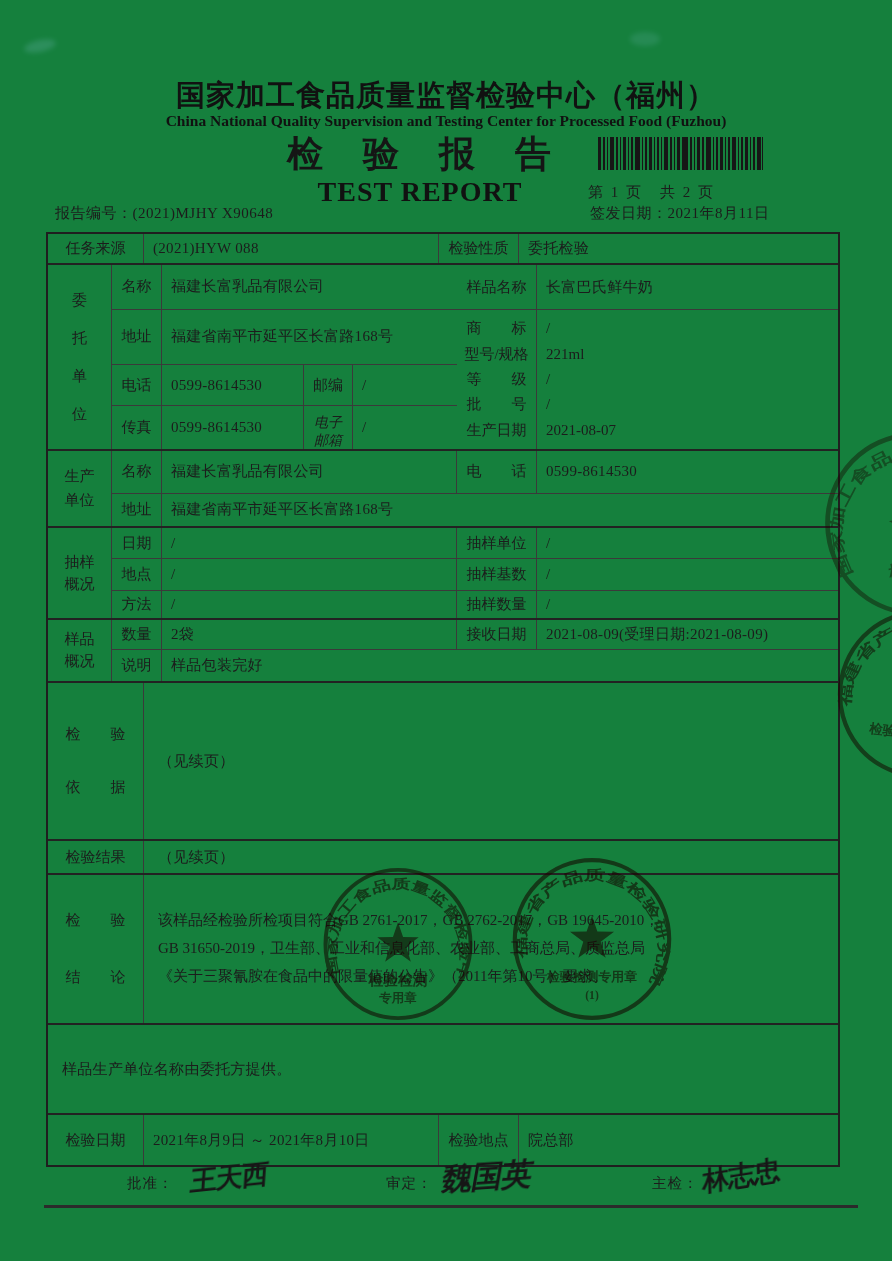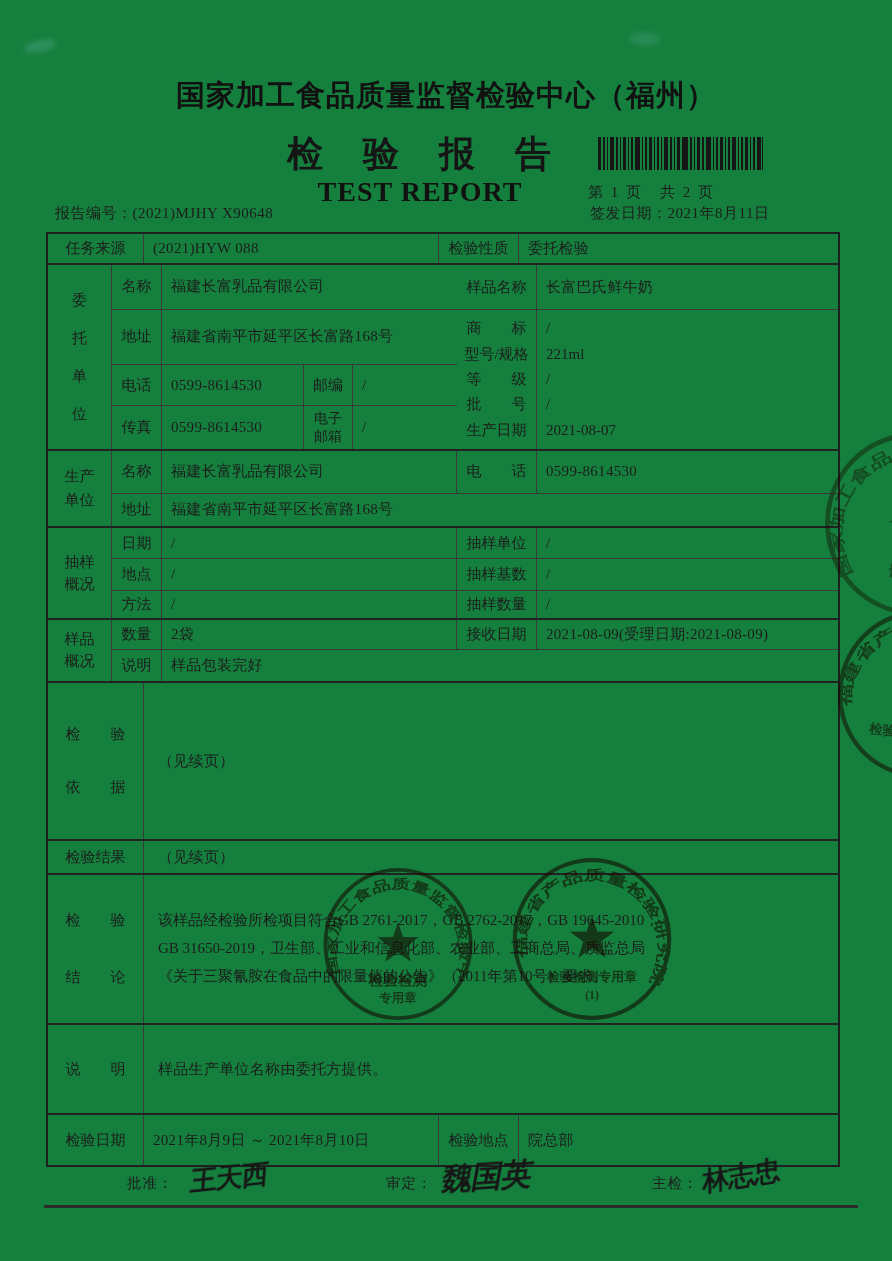--- a/index.html
+++ b/index.html
@@ -27,21 +27,21 @@
   .bb2{border-bottom:2px solid #222;}
   .cell{box-sizing:border-box;border-right:1px solid #3a3a3a;display:flex;align-items:center;font-size:15px;overflow:hidden;}
   .cell.last{border-right:none;}
   .lab{justify-content:center;text-align:center;}
   .val{padding-left:9px;letter-spacing:.3px;}
   .vcell{box-sizing:border-box;border-right:1px solid #3a3a3a;display:flex;align-items:center;justify-content:center;}
   .vcell span{display:block;text-align:center;word-break:break-all;font-size:15px;}
   .col{display:flex;flex-direction:column;box-sizing:border-box;}
   .w46{width:64px;}.w50{width:50px;}.w80{width:80px;}.w96{width:96px;}.w142{width:142px;}.w49{width:49px;}.w295{width:295px;}
   .fx{flex:1 1 auto;}
-  .twoLine{flex-direction:column;justify-content:center;line-height:1.25;}
+  .twoLine{flex-direction:column;justify-content:flex-end;line-height:1.25;font-style:italic;}
   .stackLab{flex-direction:column;justify-content:space-around;align-items:center;padding:6px 0;}
   .stackVal{flex-direction:column;justify-content:space-around;align-items:flex-start;padding:6px 0 6px 9px;}
   .stackLab div,.stackVal div{font-size:15px;}
   .biglab{flex-direction:column;justify-content:center;align-items:center;}
   .biglab .l1{margin-bottom:34px;}
   .biglab.tight .l1{margin-bottom:38px;}
   .concl{flex-direction:column;align-items:flex-start;justify-content:center;padding:0 14px;line-height:1.85;font-size:15px;}
   
   .siglabel{font-size:14.5px;letter-spacing:1px;}
   .sig{font-size:27px;font-weight:700;color:#161616;transform:rotate(-6deg) skewX(-10deg);display:inline-block;letter-spacing:-1px;filter:blur(.3px);}
@@ -54,20 +54,21 @@
 </style>
 </head>
 <body>
 
 <div class="page">
 
   <div class="smudge abs" style="left:24px;top:40px;width:32px;height:12px;opacity:.30;transform:rotate(-12deg);"></div>
   <div class="smudge abs" style="left:630px;top:32px;width:30px;height:14px;opacity:.22;"></div>
 
   <div class="abs title-cn">国家加工食品质量监督检验中心（福州）</div>
+  <div class="abs title-en">China National Quality Supervision and Testing Center for Processed Food (Fuzhou)</div>
   <div class="abs report-block">
     <div class="report-cn">检　验　报　告</div>
     <div class="report-en">TEST REPORT</div>
   </div>
 
   <svg class="abs barcode" width="165" height="33" viewBox="0 0 165 33">
     <g fill="#161616">
       <rect x="0" y="0" width="3" height="33"></rect>
         <rect x="5" y="0" width="2" height="33"></rect>
         <rect x="9" y="0" width="1" height="33"></rect>
@@ -256,21 +257,20 @@
         <div>结　　论</div>
       </div>
       <div class="cell fx last concl">
         <div>该样品经检验所检项目符合GB 2761-2017，GB 2762-2017，GB 19645-2010，</div>
         <div>GB 31650-2019，卫生部、工业和信息化部、农业部、工商总局、质监总局</div>
         <div>《关于三聚氰胺在食品中的限量值的公告》（2011年第10号）要求。</div>
       </div>
     </div>
 
     <div class="row bb2" style="height:90px">
-      <div class="cell lab w96">说　　明</div>
       <div class="cell val fx last" style="padding-left:14px">样品生产单位名称由委托方提供。</div>
     </div>
 
     <div class="row" style="height:50px">
       <div class="cell lab w96">检验日期</div>
       <div class="cell val w295">2021年8月9日 ～ 2021年8月10日</div>
       <div class="cell lab w80">检验地点</div>
       <div class="cell val fx last">院总部</div>
     </div>
   </div>

